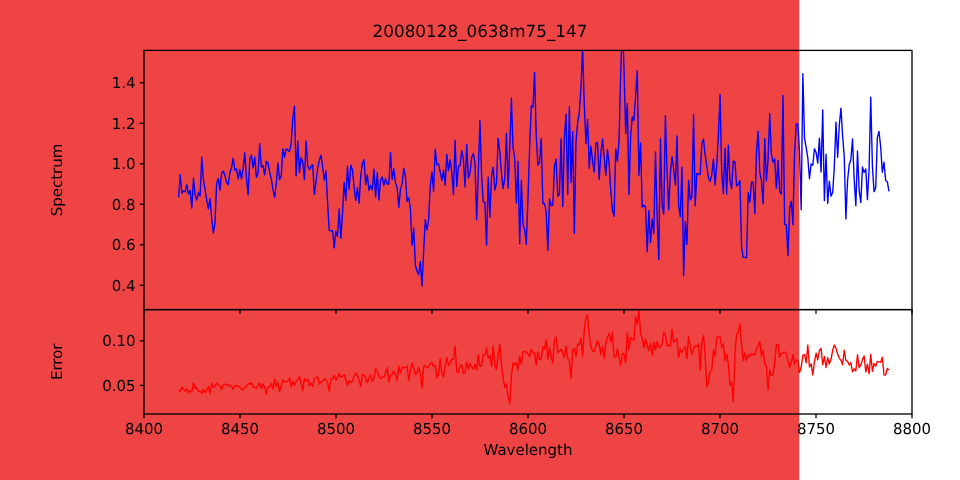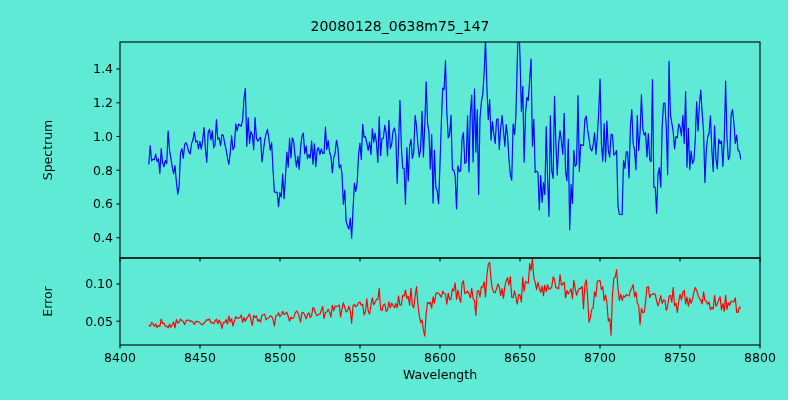--- a/index.html
+++ b/index.html
@@ -8,23 +8,23 @@
     background: #ffffff;
   }
   body {
     width: 800px;
     height: 400px;
     font-family: "DejaVu Sans", sans-serif;
     overflow: hidden;
   }
   #figure {
     position: relative;
-    width: 788px;
+    width: 666px;
     height: 400px;
-    background: #5eead4;
+    background: #ef4444;
   }
   #plot-svg {
     position: absolute;
     left: 0;
     top: 0;
     display: block;
   }
   .axis-text {
     font-family: "DejaVu Sans", sans-serif;
     fill: #000000;

